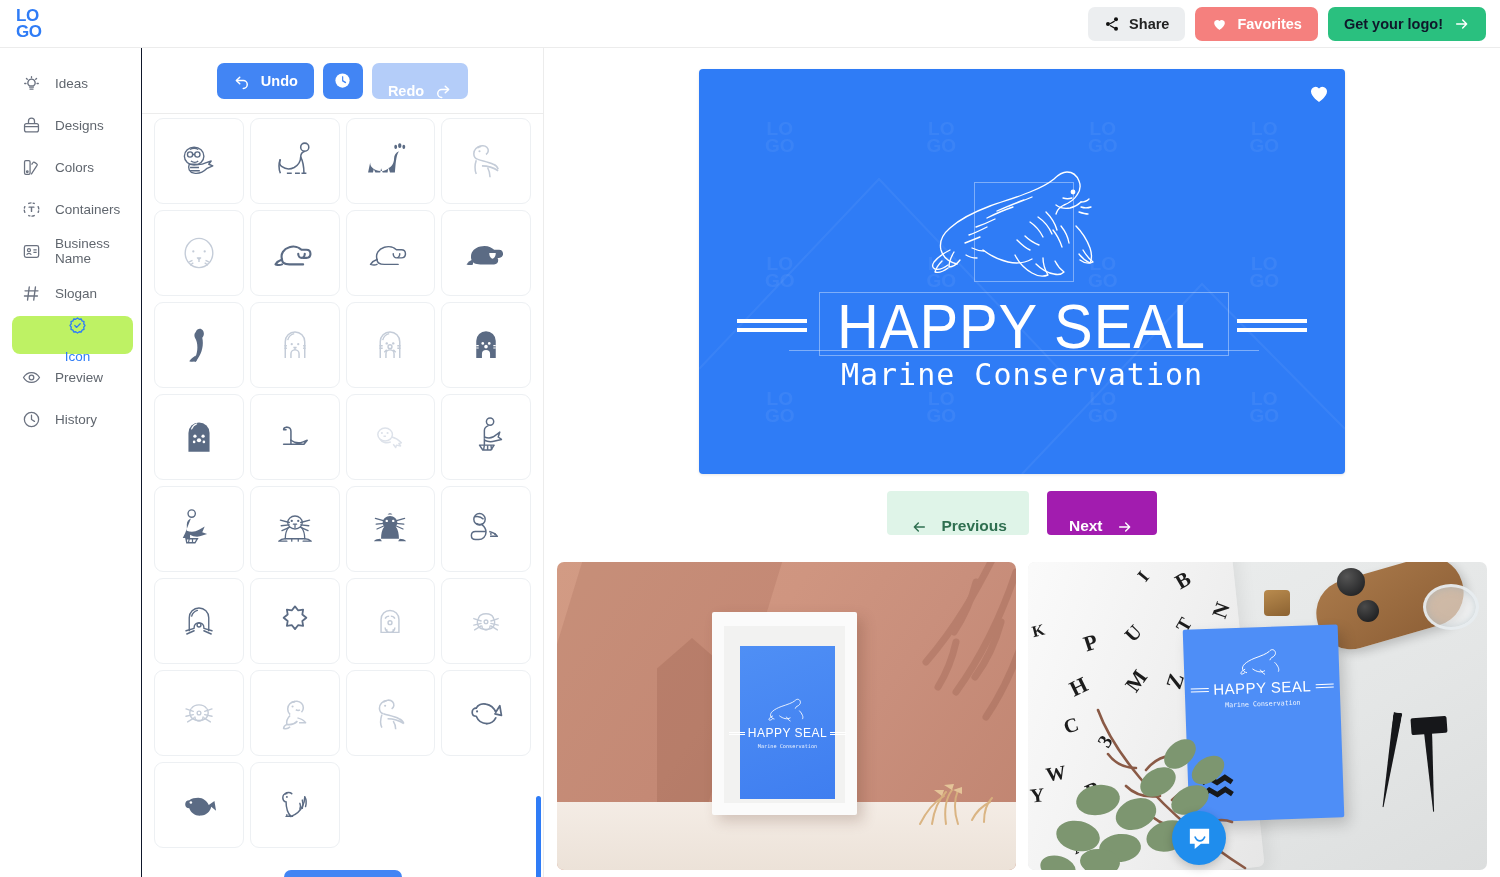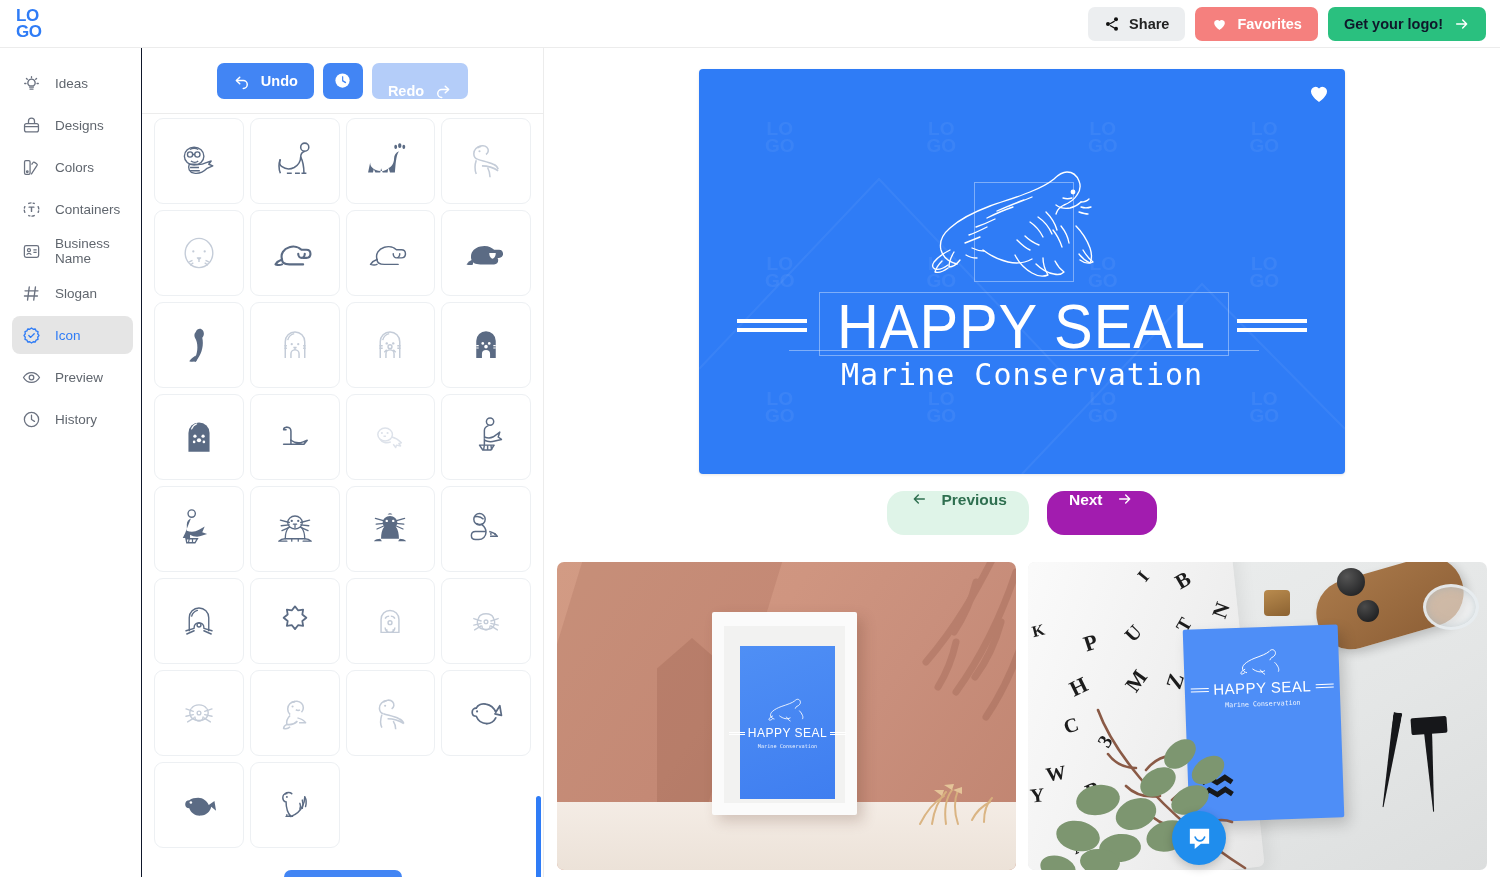--- a/index.html
+++ b/index.html
@@ -47,21 +47,21 @@
   .sidebar {
     position: absolute; left: 4px; top: 48px; width: 142px; height: 829px;
     background: #fff; border-right: 5px solid #0f172a; padding-top: 12px;
   }
   .side-item {
     display: flex; align-items: center; gap: 14px;
     height: 38px; margin: 4px 8px; padding-left: 10px;
     border-radius: 8px; cursor: pointer;
     font-size: 13.5px; color: #60666e;
   }
-  .side-item.active { background: #e5e5e5; color: #2f7cf6; }
+  .side-item.active { background: #bef264; color: #2f7cf6; flex-direction: column; }
   .side-ico { width: 19px; height: 19px; flex: 0 0 19px; display: block; }
 
   
   .panel {
     position: absolute; left: 142px; top: 48px; width: 402px; height: 829px;
     background: #fff; border-right: 1px solid #ececec;
   }
   .toolbar {
     height: 66px; border-bottom: 1px solid #ececec;
     display: flex; align-items: center; justify-content: center; gap: 9px;
@@ -141,22 +141,22 @@
   .slogan-txt {
     color: #fff; font-size: 30px; line-height: 34px; letter-spacing: 1px;
     font-family: "DejaVu Sans Mono", monospace; white-space: nowrap;
   }
 
   .nav-row {
     position: absolute; left: 0; top: 443px; width: 956px;
     display: flex; align-items: center; justify-content: center; gap: 18px;
   }
   .nav-btn {
-    height: 44px; border: none; border-radius: 17px; cursor: pointer;
-    display: inline-flex; align-items: flex-start; gap: 12px; padding: 0 22px;
+    height: 44px; border: none; border-radius: 4px; cursor: pointer;
+    display: inline-flex; align-items: flex-end; gap: 12px; padding: 0 22px;
     font-size: 15.5px; font-weight: 600; font-family: "Liberation Sans", sans-serif;
   }
   .nav-prev { background: #dff4e8; color: #2f6f50; }
   .nav-next { background: #a21caf; color: #fff; }
 
   
   .mockups {
     position: absolute; left: 13px; top: 514px; width: 930px; height: 308px;
     display: flex; gap: 12px;
   }

